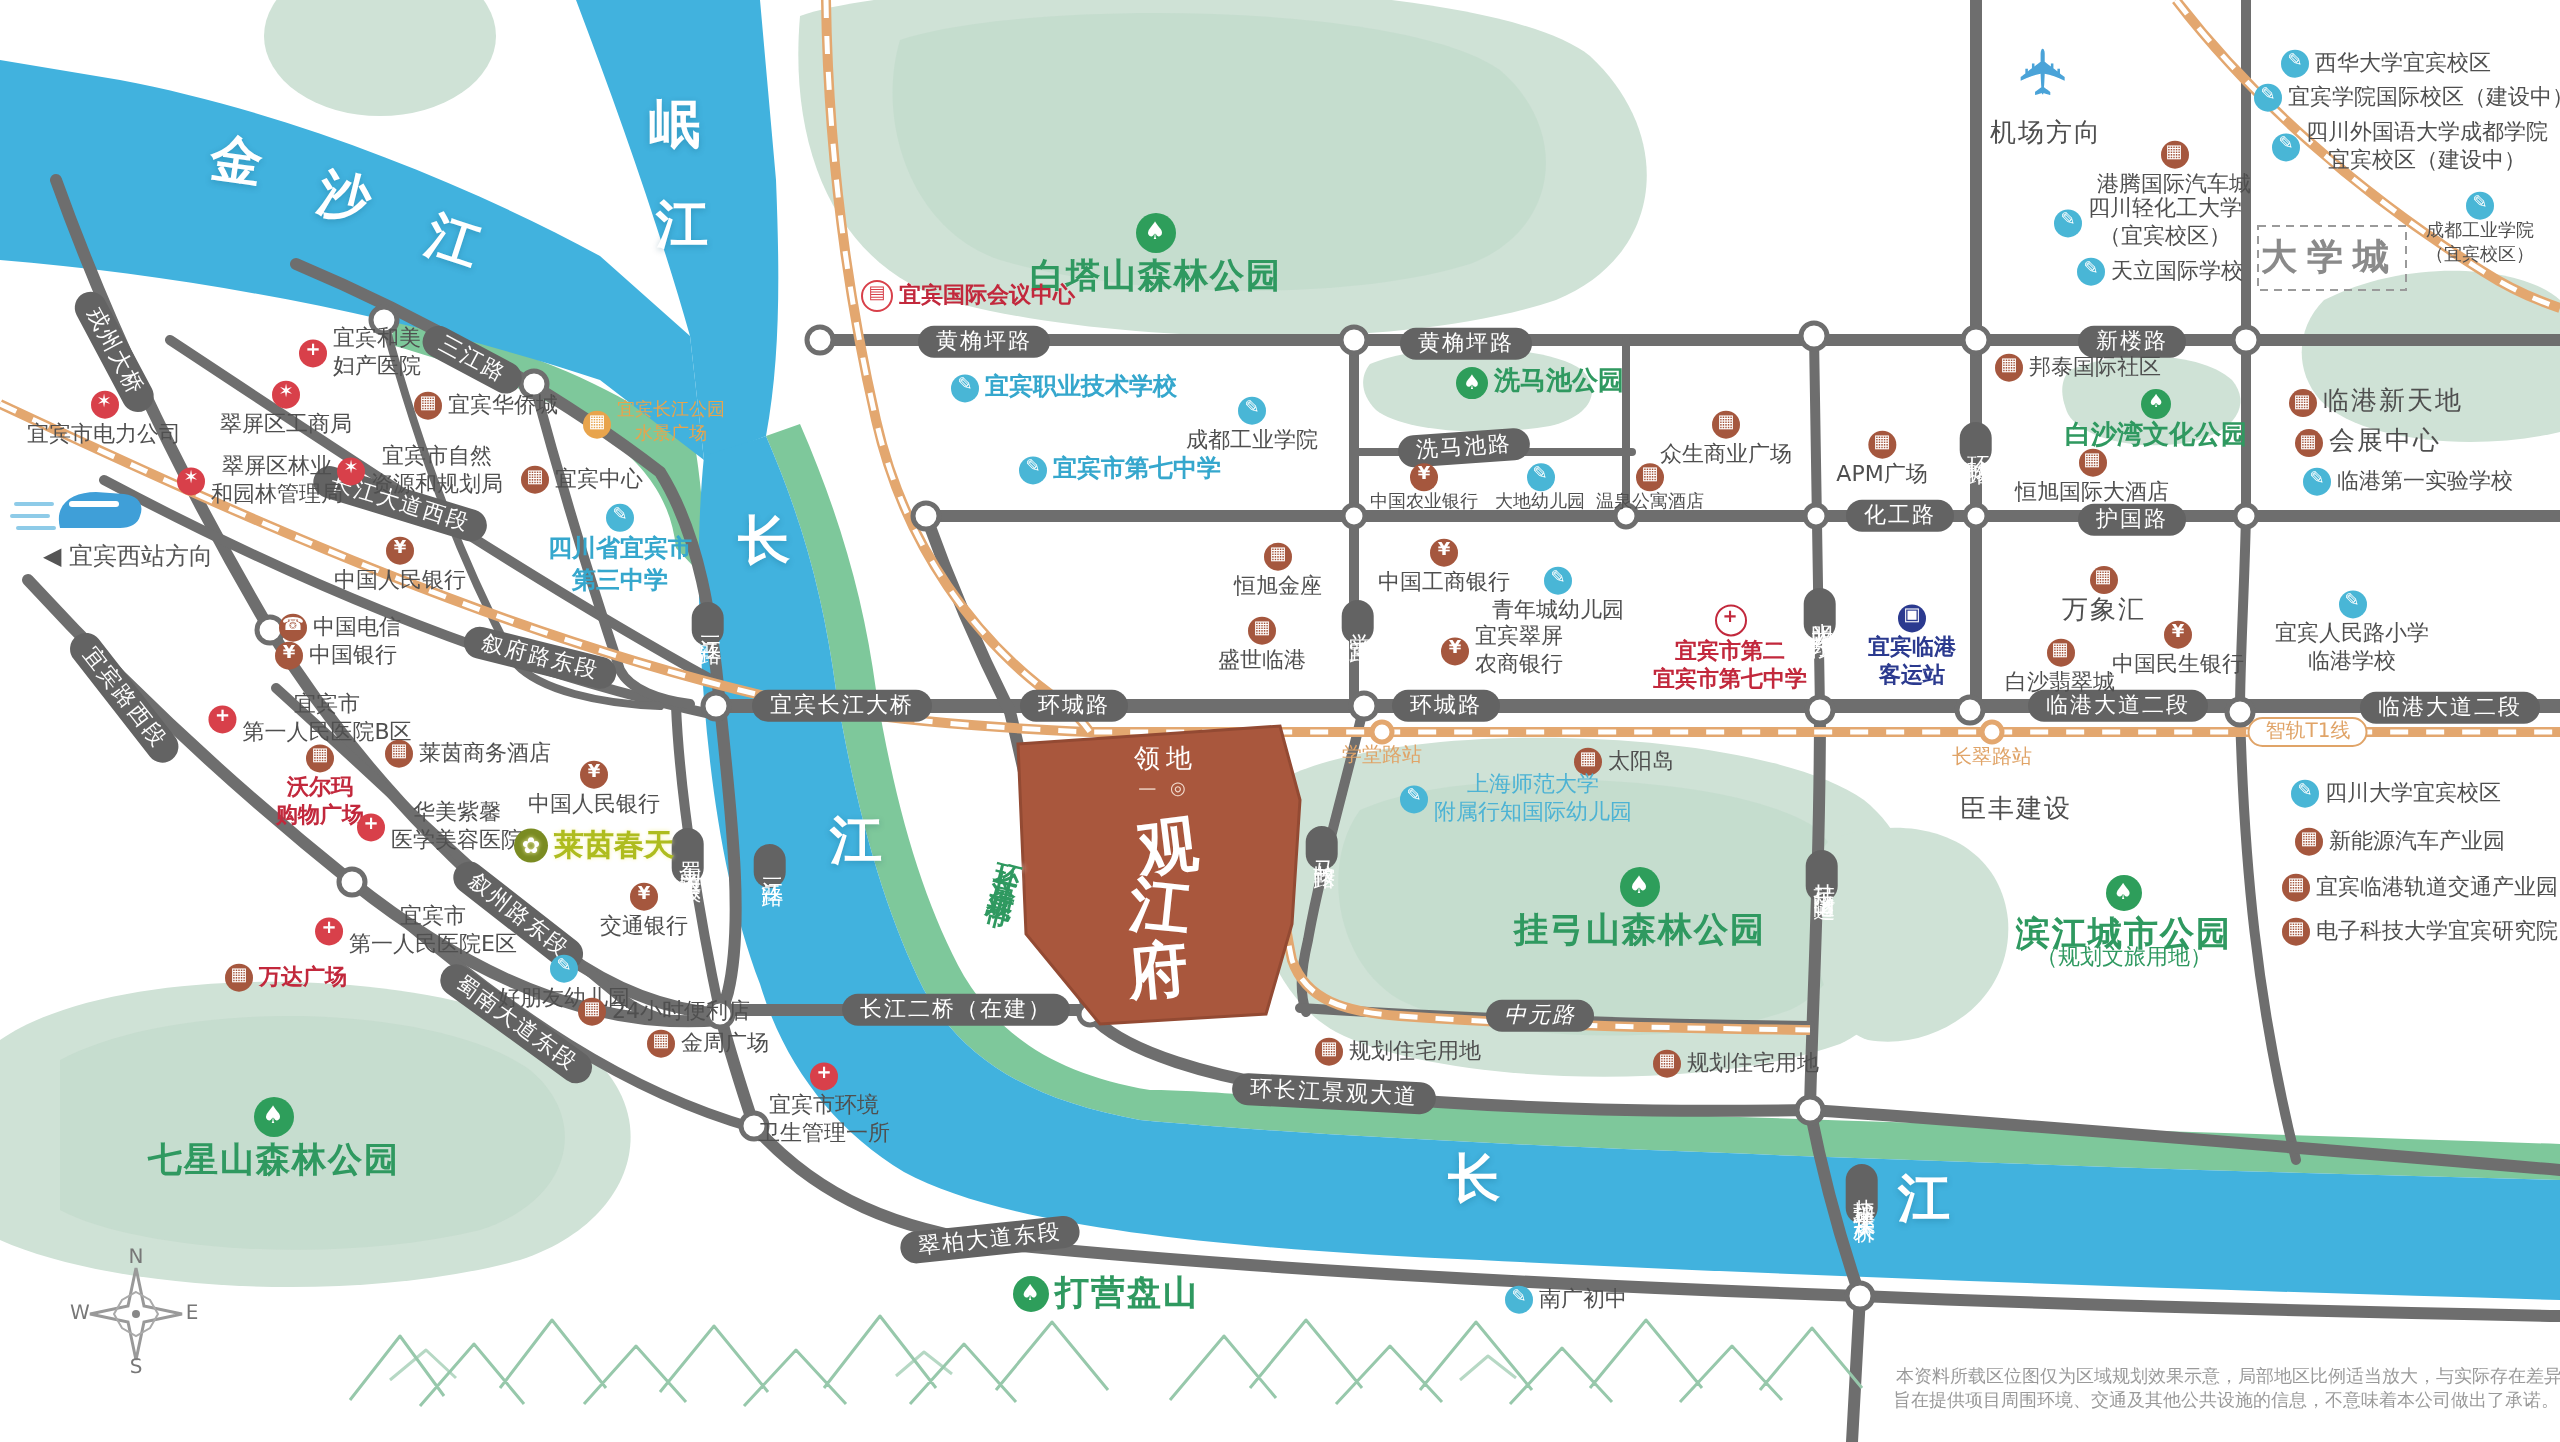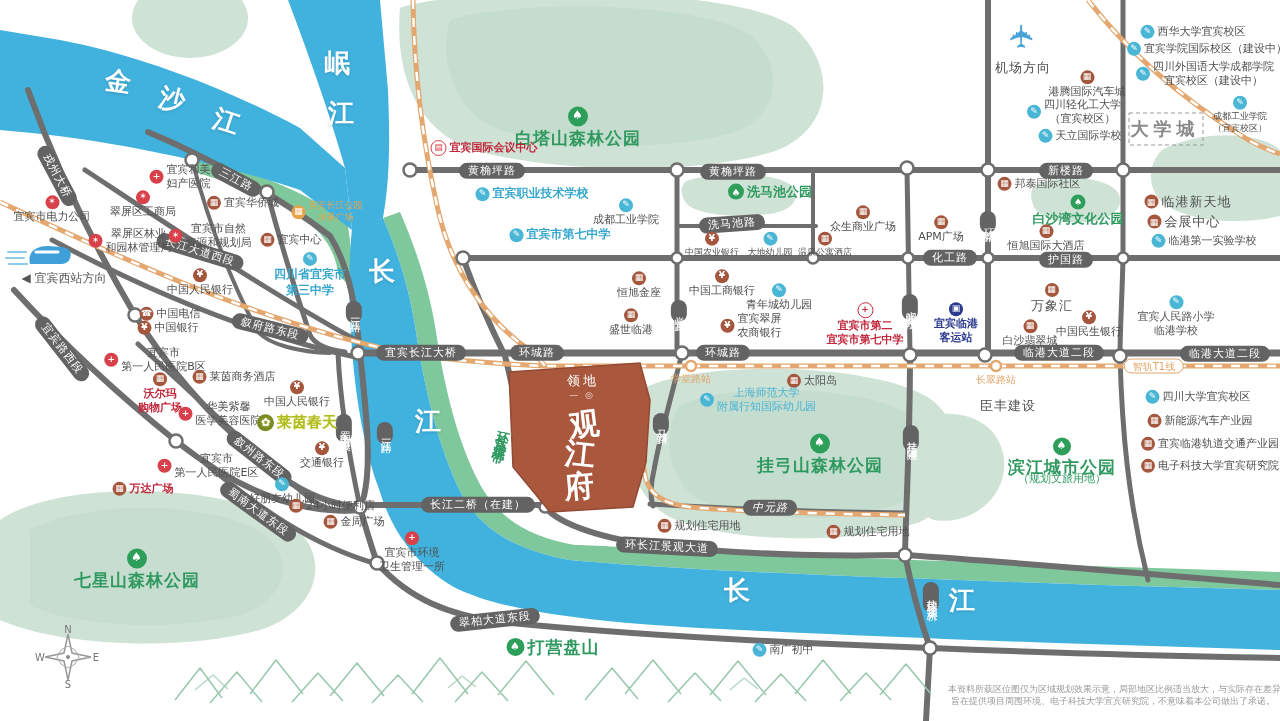--- a/index.html
+++ b/index.html
@@ -684,15 +684,15 @@
       <div class="lbl prop-brand" style="left: 583px; top: 381px; transform: translate(-50%, -50%);"><span><div>领地</div></span></div>
       <div class="lbl prop-logo" style="left: 582px; top: 396px; transform: translate(-50%, -50%);"><span><div>— ◎</div></span></div>
       <div class="lbl prop-char" style="left: 584px; top: 424px; transform: translate(-50%, -50%) rotate(-7deg);"><span><div>观</div></span></div>
       <div class="lbl prop-char" style="left: 580px; top: 454px; transform: translate(-50%, -50%) rotate(6deg);"><span><div>江</div></span></div>
       <div class="lbl prop-char" style="left: 579px; top: 486px; transform: translate(-50%, -50%) rotate(-5deg);"><span><div>府</div></span></div>
       <div class="lbl cmp" style="left: 68px; top: 629px; transform: translate(-50%, -50%);"><span><div>N</div></span></div>
       <div class="lbl cmp" style="left: 40px; top: 657px; transform: translate(-50%, -50%);"><span><div>W</div></span></div>
       <div class="lbl cmp" style="left: 96px; top: 657px; transform: translate(-50%, -50%);"><span><div>E</div></span></div>
       <div class="lbl cmp" style="left: 68px; top: 684px; transform: translate(-50%, -50%);"><span><div>S</div></span></div>
       <div class="lbl disc" style="left: 1119px; top: 690px; transform: translate(-50%, -50%);"><span><div>本资料所载区位图仅为区域规划效果示意，局部地区比例适当放大，与实际存在差异，</div></span></div>
-      <div class="lbl disc" style="left: 1113px; top: 702px; transform: translate(-50%, -50%);"><span><div>旨在提供项目周围环境、电子科技大学宜宾研究院，不意味着本公司做出了承诺。</div></span></div>
+      <div class="lbl disc" style="left: 1113px; top: 702px; transform: translate(-50%, -50%);"><span><div>旨在提供项目周围环境、交通及其他公共设施的信息，不意味着本公司做出了承诺。</div></span></div>
     </div>
 </div>
 
 </body></html>

